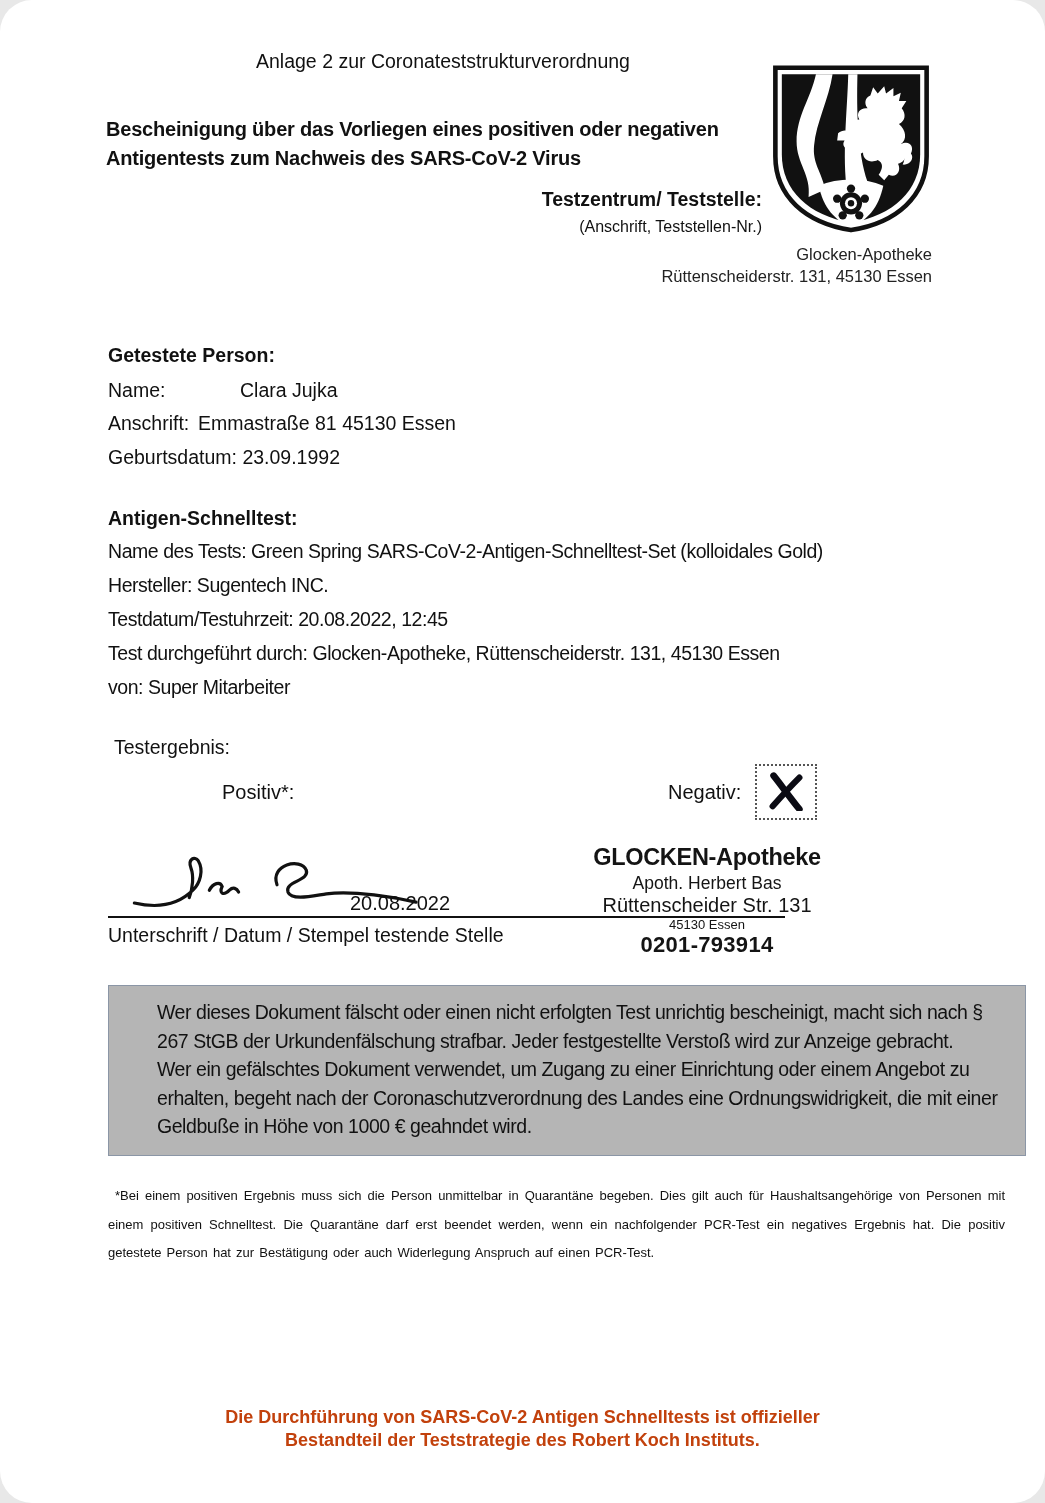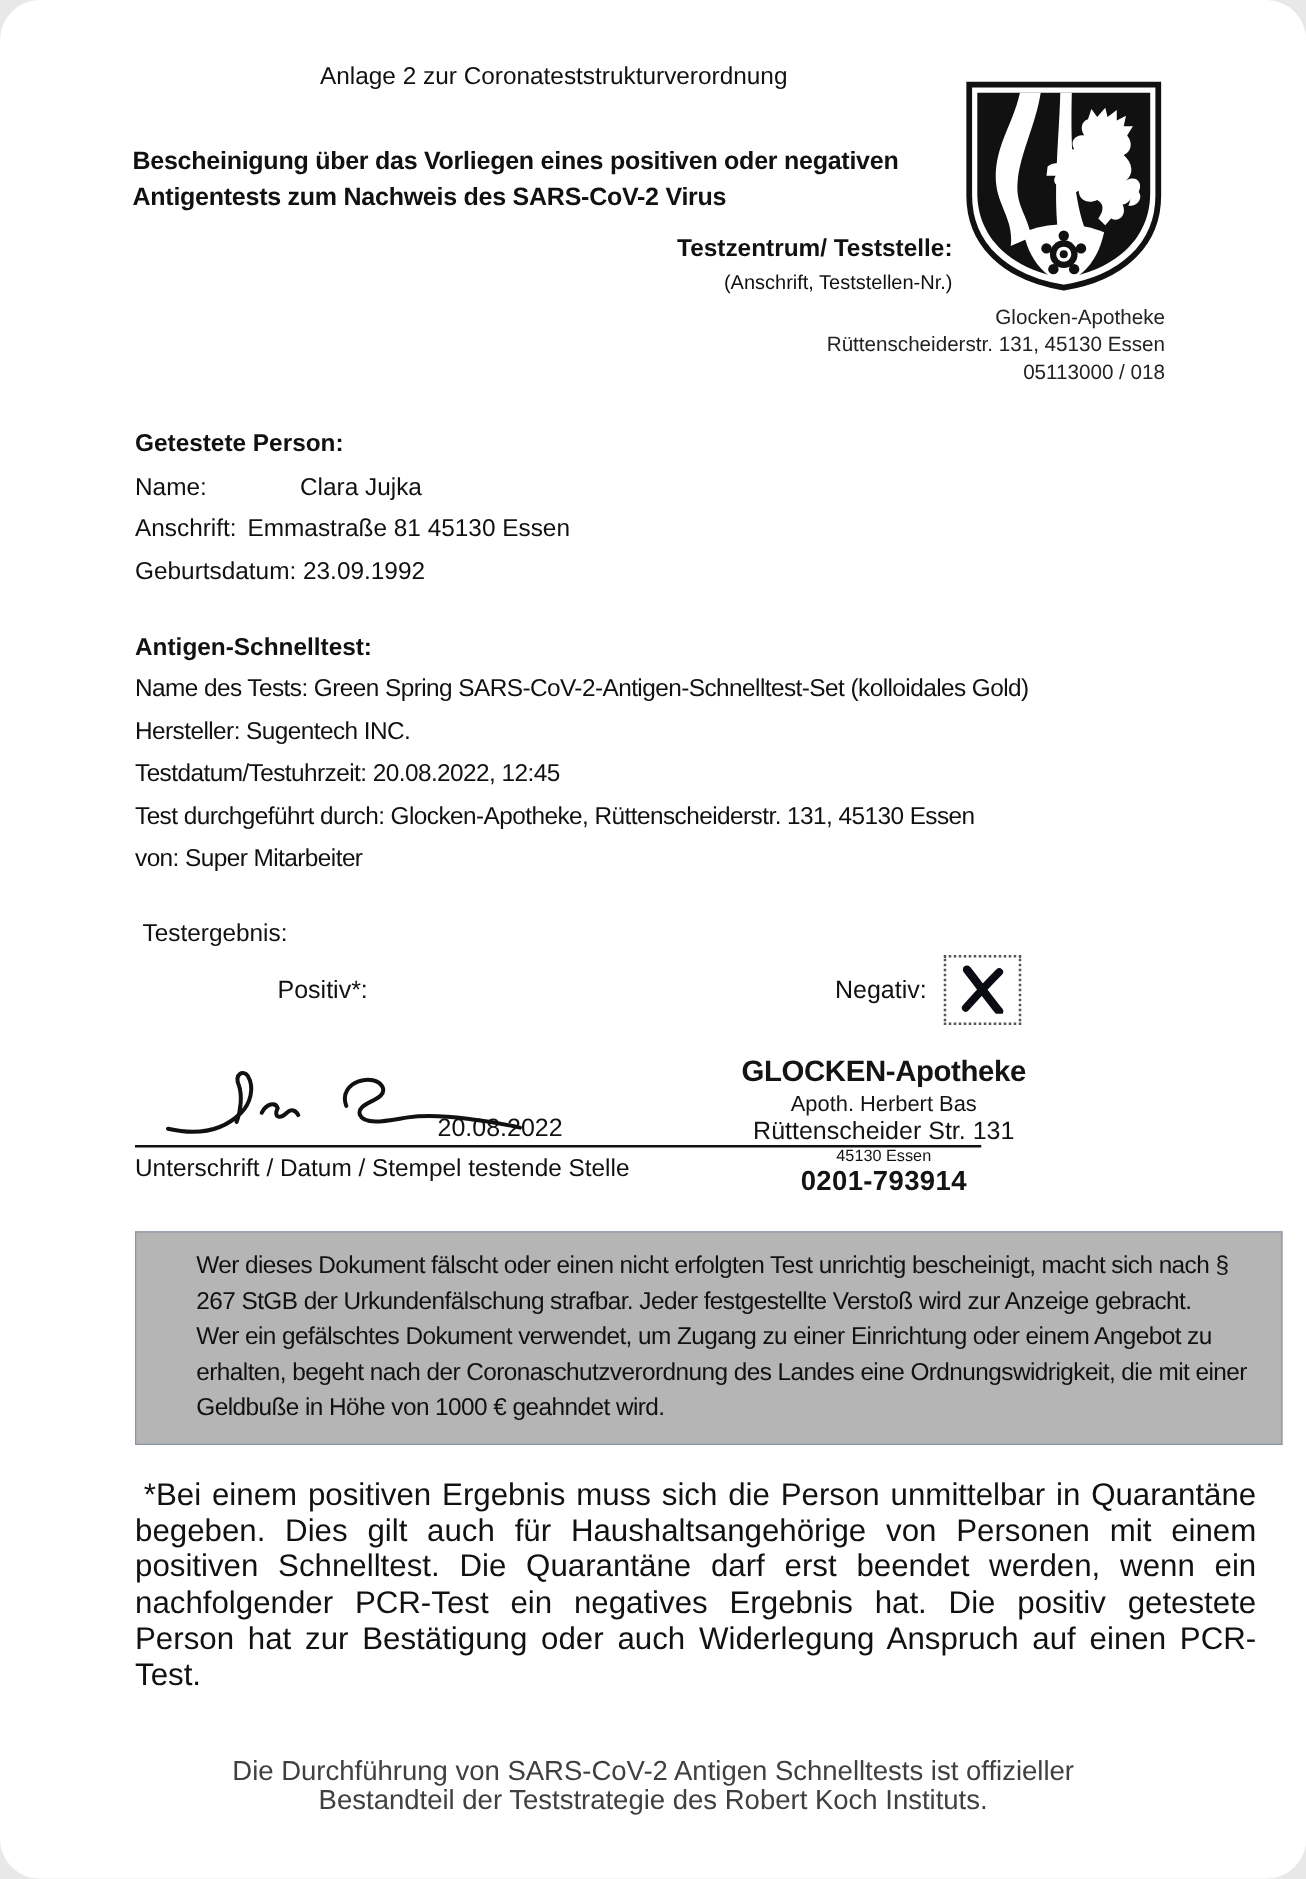--- a/index.html
+++ b/index.html
@@ -51,27 +51,27 @@
   .warning{
     left:108px;top:985px;width:854px;
     padding:12px 14px 14px 14px;
     border:1.5px solid #8b96a6;
     font-size:19.5px;line-height:28.5px;
   }
   .warning p{margin:0;}
 
   .footnote{
     left:108px;top:1182px;width:897px;
-    font-size:25px;line-height:28.7px;
+    font-size:13px;line-height:28.7px;
     text-align:justify;
   }
   .footnote p{margin:0;text-indent:7px;}
   .word-sp{word-spacing:1.5px;}
 
-  .footer{left:0;top:1406px;width:1045px;text-align:center;font-size:22px;line-height:22.5px;color:#404040;}
+  .footer{left:0;top:1406px;width:1045px;text-align:center;font-size:18px;line-height:22.5px;color:#c2410c;font-weight:bold;}
 </style>
 </head>
 <body>
 
 <div class="page">
 
   <div class="abs annex-title">Anlage 2 zur Coronateststrukturverordnung</div>
 
   <div class="abs main-title">Bescheinigung über das Vorliegen eines positiven oder negativen Antigentests zum Nachweis des SARS-CoV-2 Virus</div>
 
@@ -98,21 +98,20 @@
                C82,74 89,76 91,81 C87,72 91,64 99,64 C95,57 100,51 108,52 Z" fill="#ffffff"></path>
       <path d="M144,91 C153,86 159,93 155,101 C159,106 154,114 146,113 C150,106 147,98 141,99 Z" fill="#ffffff"></path>
     </svg>
   </div>
 
   <div class="abs tc-label">Testzentrum/ Teststelle:</div>
   <div class="abs tc-sublabel">(Anschrift, Teststellen-Nr.)</div>
   <div class="abs tc-address">
     <div>Glocken-Apotheke</div>
     <div>Rüttenscheiderstr. 131, 45130 Essen</div>
-    <div>05113000 / 018</div>
   </div>
 
   <div class="abs sec-title" style="left:108px;top:344px;">Getestete Person:</div>
   <div class="abs row" style="left:108px;top:379px;">
     <span>Name:</span>
     <span class="val bold" style="left:132px;">Clara Jujka</span>
   </div>
   <div class="abs row" style="left:108px;top:412px;">
     <span>Anschrift:</span>
     <span class="val" style="left:90px;">Emmastraße 81 45130 Essen</span>

